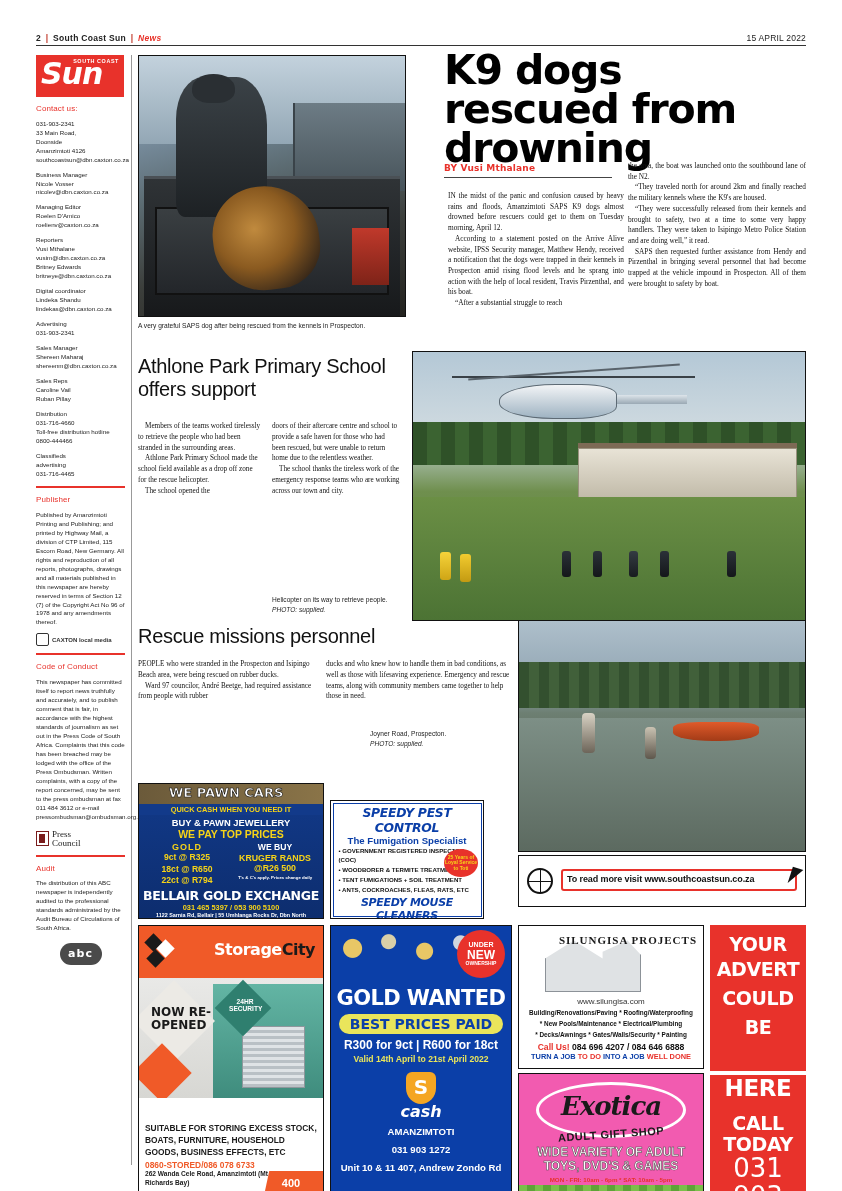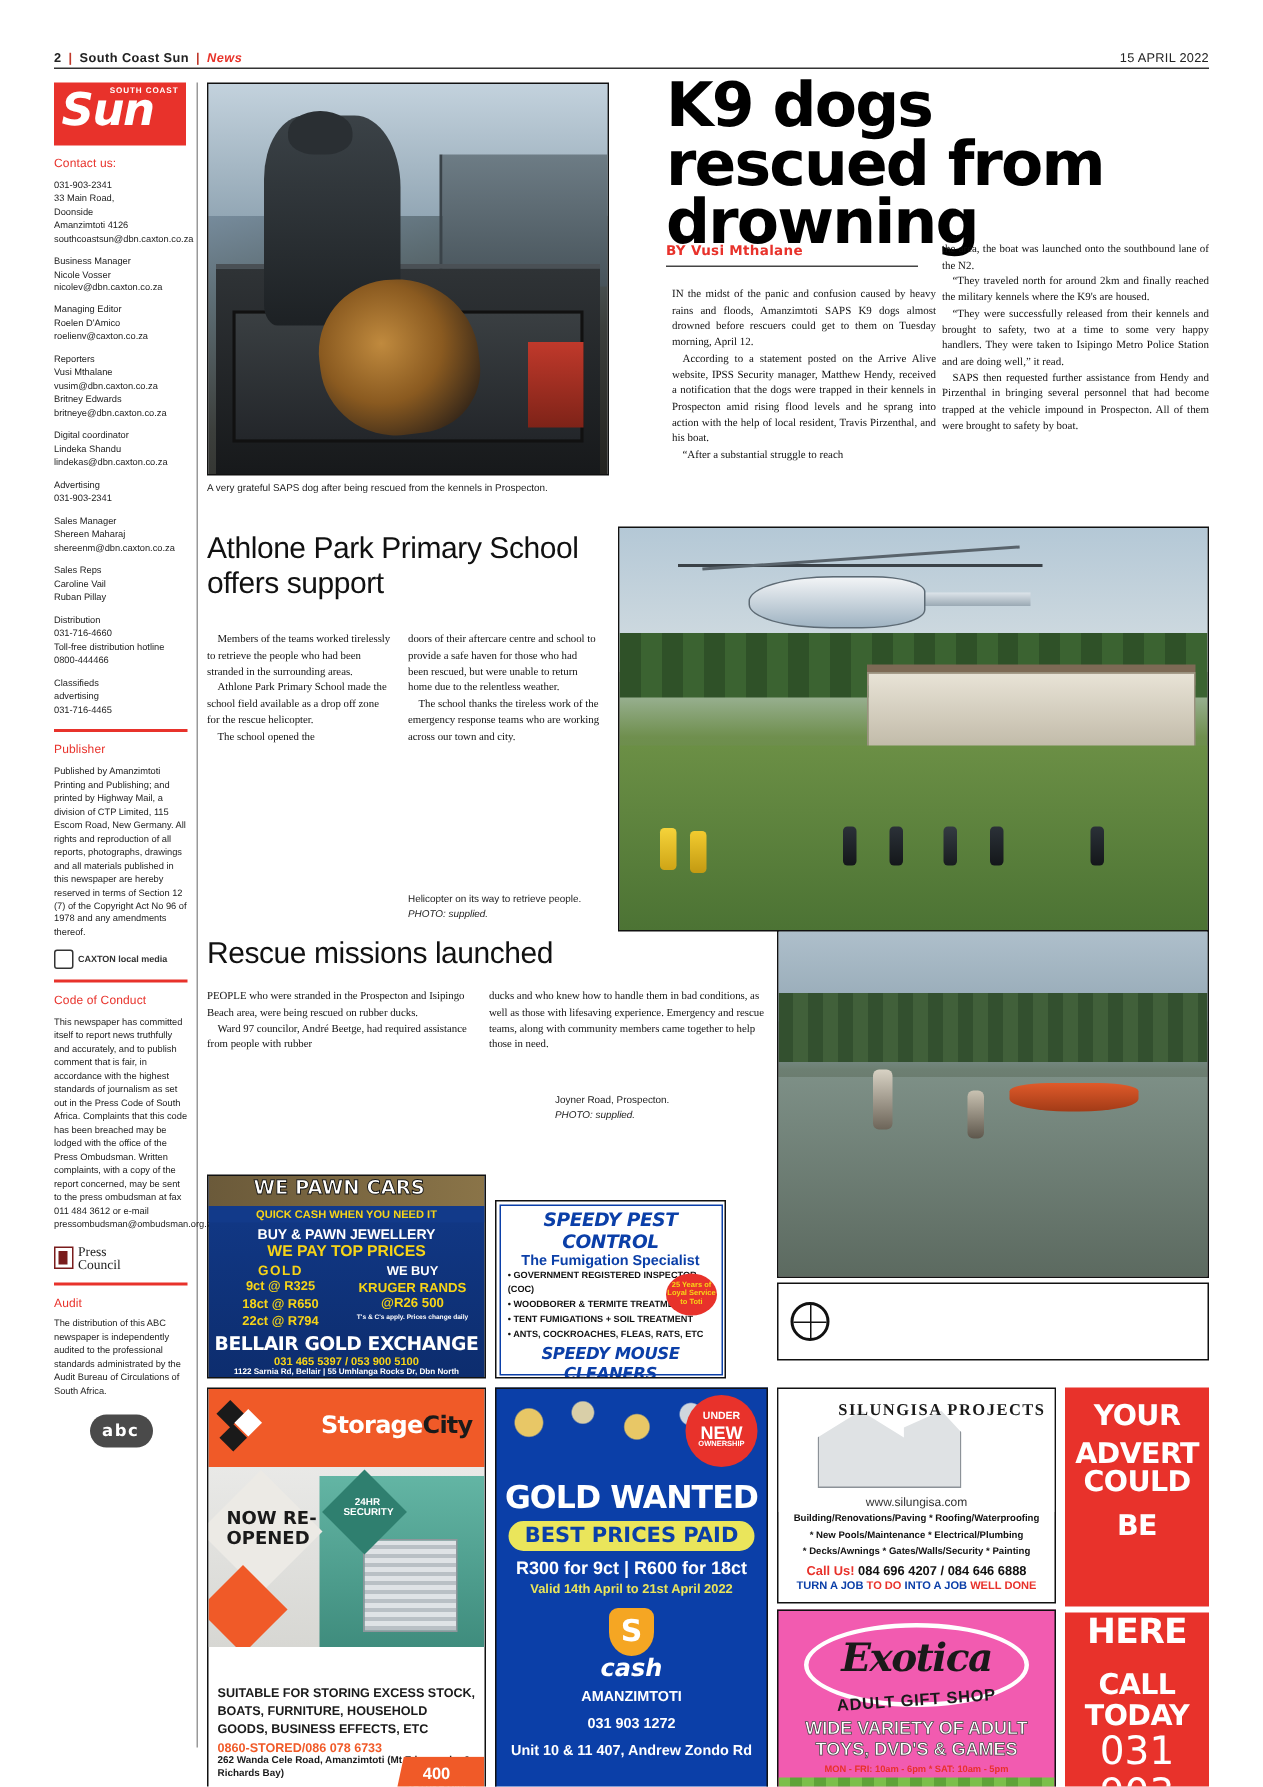--- a/index.html
+++ b/index.html
@@ -532,21 +532,21 @@
       <div class="hp-rotor2"></div>
       <div class="hp-yellow"></div>
       <div class="hp-yellow2"></div>
       <div class="person" style="left:38%;background:linear-gradient(#2b3138,#14171a);"></div>
       <div class="person" style="left:46%;background:linear-gradient(#2b3138,#14171a);"></div>
       <div class="person" style="left:55%;background:linear-gradient(#343b42,#181c1f);"></div>
       <div class="person" style="left:63%;background:linear-gradient(#2b3138,#14171a);"></div>
       <div class="person" style="left:80%;background:linear-gradient(#2b3138,#14171a);"></div>
     </div>
 
-    <div class="hl-rescue">Rescue missions launched</div>
+    <div class="hl-rescue">Rescue missions personnel</div>
     <div class="res-col-1">
       <p class="first">PEOPLE who were stranded in the Prospecton and Isipingo Beach area, were being rescued on rubber ducks.</p>
       <p>Ward 97 councilor, André Beetge, had required assistance from people with rubber</p>
     </div>
     <div class="res-col-2">
       <p class="first">ducks and who knew how to handle them in bad conditions, as well as those with lifesaving experience. Emergency and rescue teams, along with community members came together to help those in need.</p>
     </div>
     <div class="cap-joyner">
       <span>Joyner Road, Prospecton.</span><br>
       <i>PHOTO: supplied.</i>
@@ -556,20 +556,25 @@
       <div class="fp-sky"></div>
       <div class="fp-trees"></div>
       <div class="fp-water"></div>
       <div class="fp-boat"></div>
       <div class="fp-man"></div>
       <div class="fp-man2"></div>
     </div>
 
     <div class="web-banner">
       <div class="globe"></div>
+      <div class="web-arrowbox">
+        <div class="web-arrow-l"></div>
+        <div class="web-txt">To read more visit www.southcoastsun.co.za</div>
+        <div class="cursor"></div>
+      </div>
     </div>
 
     <div class="ad ad-pawn">
       <div class="pawn-top">
         <span class="pawn-we">WE PAWN CARS</span>
       </div>
       <div class="pawn-sub">QUICK CASH WHEN YOU NEED IT</div>
       <div class="pawn-l2">BUY &amp; PAWN JEWELLERY</div>
       <div class="pawn-l3">WE PAY TOP PRICES</div>
       <div class="pawn-grid">
@@ -686,21 +691,21 @@
       <div class="ex-sub">ADULT GIFT SHOP</div>
       <div class="ex-l1">WIDE VARIETY OF ADULT TOYS, DVD'S &amp; GAMES</div>
       <div class="ex-hours">MON - FRI: 10am - 6pm * SAT: 10am - 5pm</div>
       <div class="ex-eggs"></div>
 
     </div>
 
     <div class="ad ad-your">
       <div class="ya-l" style="font-size:19px;margin-top:10px">YOUR</div>
       <div class="ya-l" style="font-size:19px;margin-top:6px">ADVERT</div>
-      <div class="ya-l" style="font-size:19px;">COULD</div>
+      <div class="ya-l" style="font-size:19px;margin-top:10px">COULD</div>
       <div class="ya-l" style="font-size:19px;margin-top:10px">BE</div>
     </div>
     <div class="ad ad-here">
       <div class="ya-l" style="font-size:23px;margin-top:2px">HERE</div>
       <div class="ya-l" style="font-size:19px;margin-top:14px">CALL</div>
       <div class="ya-l" style="font-size:19px;margin-top:2px">TODAY</div>
       <div class="ya-num">031</div>
       <div class="ya-num">903</div>
 
     </div>

